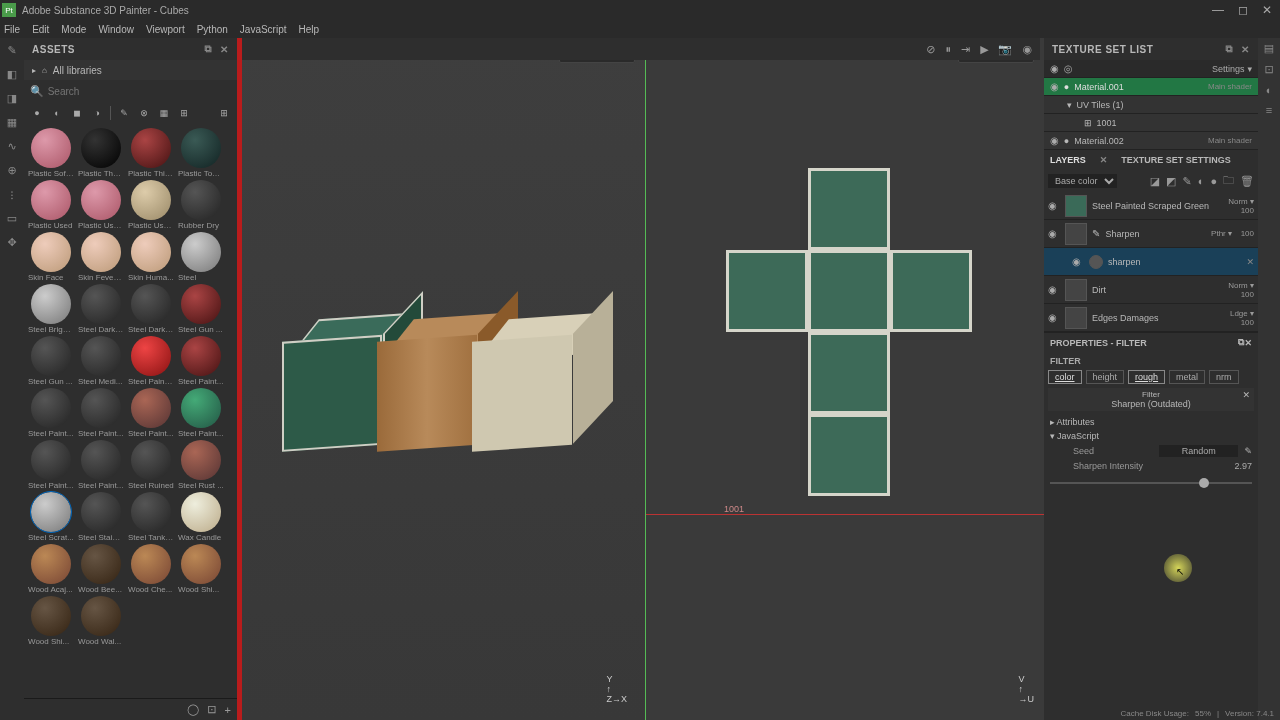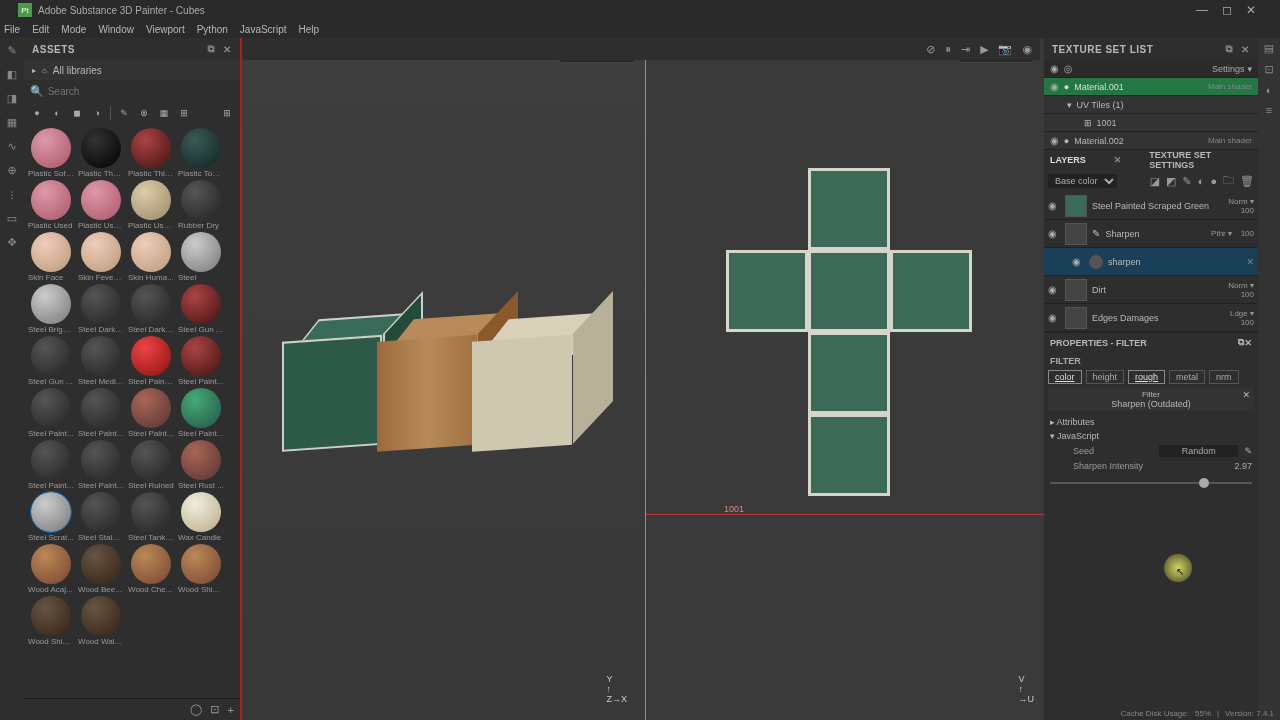--- a/index.html
+++ b/index.html
@@ -1,37 +1,37 @@
 <!DOCTYPE html>
 <html><head>
 <meta charset="utf-8">
 <style>
 * { margin: 0; padding: 0; box-sizing: border-box; font-family: "Segoe UI", Arial, sans-serif; }
 body { background: #1a1a1a; color: #b8b8b8; font-size: 11px; width: 1280px; height: 720px; overflow: hidden; position: relative; }
 
 
-.titlebar { height: 20px; background: #2a2a2a; display: flex; align-items: center; padding: 0 18px; color: #aaa; font-size: 10px; }
+.titlebar { height: 20px; background: #2a2a2a; display: flex; align-items: center; padding: 0 2px; color: #aaa; font-size: 10px; }
 .titlebar .app-icon { width: 14px; height: 14px; background: #4a9b4a; margin-right: 6px; display: flex; align-items: center; justify-content: center; font-size: 8px; color: #fff; }
 .titlebar-title { flex: 1; }
 .win-controls { display: flex; gap: 14px; margin-right: 6px; }
 .win-controls span { cursor: pointer; font-size: 12px; }
 
 
 .menubar { height: 18px; background: #2a2a2a; display: flex; align-items: center; padding: 0 4px; gap: 12px; font-size: 10px; }
 .menubar span { cursor: pointer; }
 
 
 .main { display: flex; height: 682px; }
 
 
 .left-toolbar { width: 24px; background: #2e2e2e; display: flex; flex-direction: column; align-items: center; padding-top: 4px; gap: 8px; }
 .left-toolbar .tool { width: 16px; height: 16px; display: flex; align-items: center; justify-content: center; cursor: pointer; color: #888; font-size: 11px; }
 
 
-.assets-panel { width: 218px; background: #2e2e2e; display: flex; flex-direction: column; border-right: 2px solid #b91c1c; }
+.assets-panel { width: 218px; background: #2e2e2e; display: flex; flex-direction: column; border-right: 5px solid #b91c1c; }
 .panel-header { height: 22px; display: flex; align-items: center; padding: 0 8px; font-size: 10px; font-weight: 600; letter-spacing: 0.5px; }
 .panel-header .spacer { flex: 1; }
 .panel-header .hicon { margin-left: 8px; cursor: pointer; color: #888; font-size: 10px; }
 .lib-row { height: 20px; display: flex; align-items: center; padding: 0 8px; gap: 6px; font-size: 10px; background: #333; }
 .lib-row .chev { font-size: 8px; }
 .search-row { height: 22px; display: flex; align-items: center; padding: 0 6px; gap: 4px; }
 .search-row .sicon { color: #888; font-size: 11px; }
 .search-row input { flex: 1; background: transparent; border: none; color: #888; font-size: 10px; outline: none; }
 .filter-row { height: 22px; display: flex; align-items: center; padding: 0 6px; gap: 6px; }
 .filter-row .ficon { width: 14px; height: 14px; border-radius: 50%; display: flex; align-items: center; justify-content: center; cursor: pointer; color: #aaa; font-size: 9px; }
@@ -88,21 +88,21 @@
 .uv-baseline { position: absolute; left: 0; top: 476px; width: 398px; height: 1px; background: #b33; }
 .uv-label { position: absolute; top: 466px; left: 78px; font-size: 9px; color: #c88; }
 .main-top-toolbar { height: 22px; background: #2e2e2e; position: absolute; top: 38px; right: 240px; left: 242px; display: flex; justify-content: flex-end; align-items: center; gap: 10px; padding-right: 8px; z-index: 10; }
 .main-top-toolbar span { color: #999; cursor: pointer; font-size: 11px; }
 
 
 .right-panels { width: 214px; background: #2e2e2e; display: flex; flex-direction: column; }
 .far-right-toolbar { width: 22px; background: #333; display: flex; flex-direction: column; align-items: center; padding-top: 4px; gap: 8px; }
 .far-right-toolbar span { color: #888; font-size: 11px; cursor: pointer; }
 
-.panel-tab-row { display: flex; align-items: center; height: 20px; padding: 0 6px; gap: 28px; font-size: 9px; font-weight: 600; }
+.panel-tab-row { display: flex; align-items: center; height: 20px; padding: 0 6px; gap: 14px; font-size: 9px; font-weight: 600; }
 .panel-tab-row .tab { cursor: pointer; }
 .panel-tab-row .tab.active { color: #ddd; }
 .settings-drop { margin-left: auto; color: #aaa; font-size: 9px; cursor: pointer; display: flex; gap: 3px; }
 
 .tset-row { height: 18px; display: flex; align-items: center; padding: 0 6px; gap: 5px; font-size: 9px; background: #333; border-bottom: 1px solid #222; }
 .tset-row.sel { background: #274; color: #ddd; }
 .tset-row .eye { color: #aaa; font-size: 10px; cursor: pointer; }
 .tset-row .indent { width: 12px; }
 .tset-row .name { flex: 1; }
 .tset-row .shader { color: #888; font-size: 8px; }

